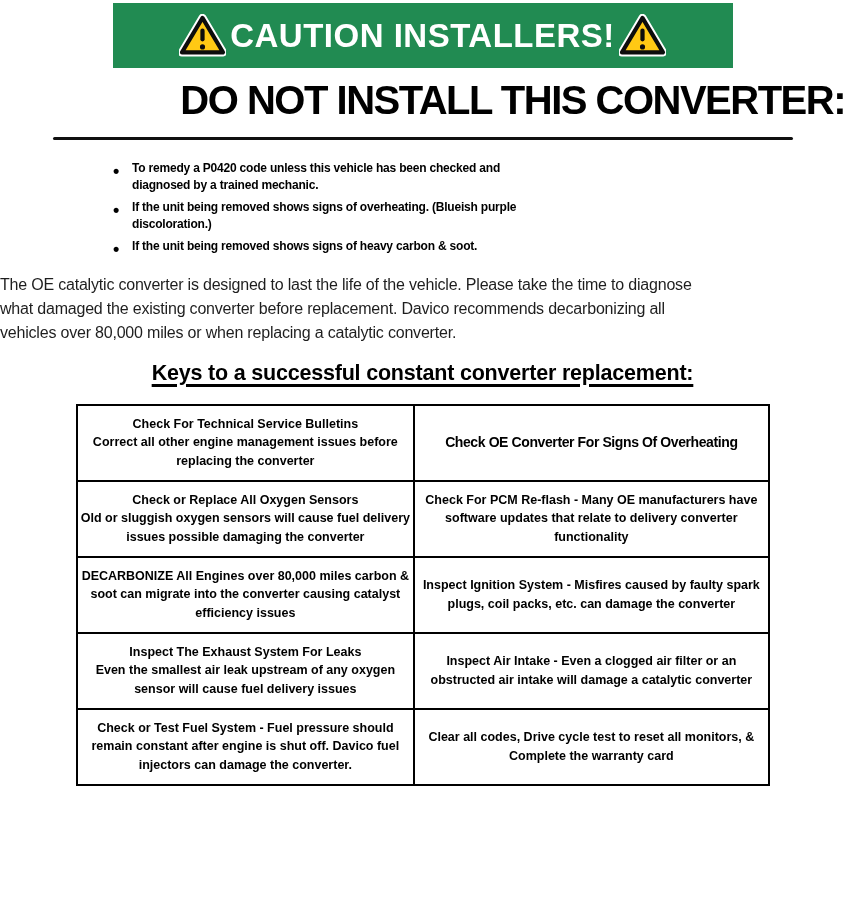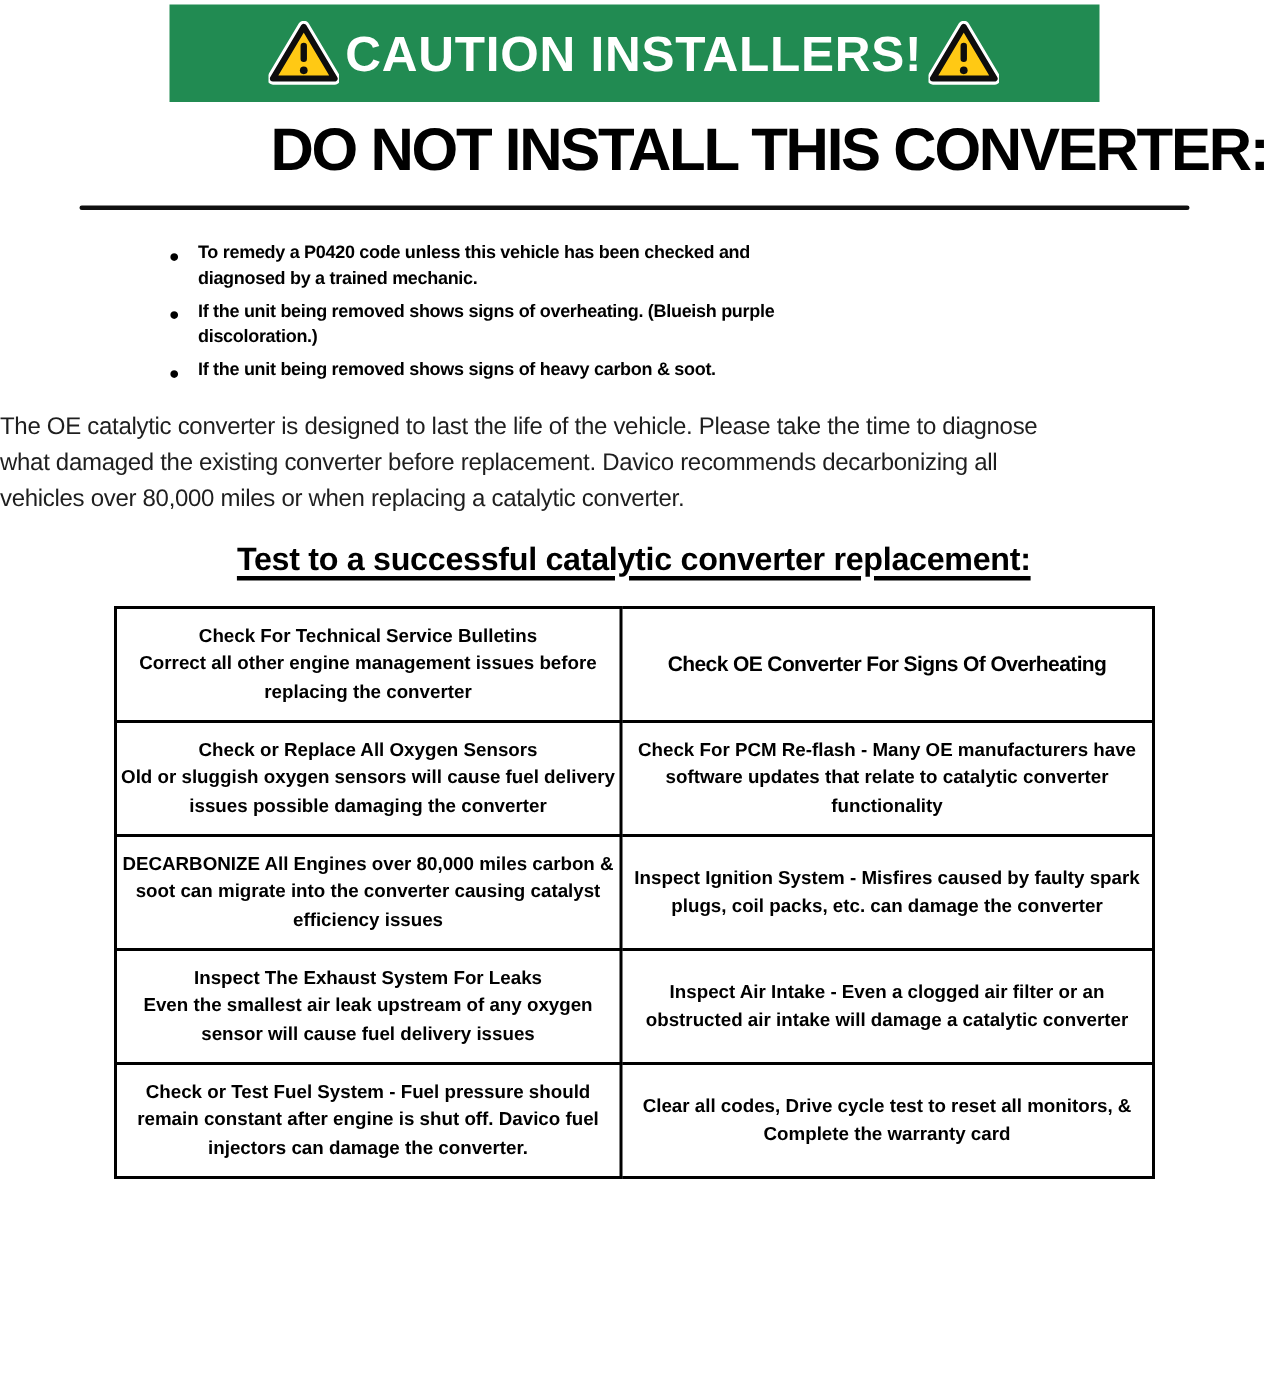--- a/index.html
+++ b/index.html
@@ -152,37 +152,37 @@
   </li>
   <li>
     <span class="bullet-text">If the unit being removed shows signs of heavy carbon &amp; soot.</span>
   </li>
 </ul>
 
 <p class="paragraph">The OE catalytic converter is designed to last the life of the vehicle. Please take the time to diagnose
 what damaged the existing converter before replacement. Davico recommends decarbonizing all
 vehicles over 80,000 miles or when replacing a catalytic converter.</p>
 
-<h2 class="keys-heading">Test to a successful catalytic converter replacement:</h2>
+<h2 class="keys-heading">Keys to a successful constant converter replacement:</h2>
 
 <table class="checklist">
   <colgroup>
     <col style="width:48.8%">
     <col style="width:51.2%">
   </colgroup>
   <tbody>
     <tr>
       <td>Check For Technical Service Bulletins
 Correct all other engine management issues before replacing the converter</td>
       <td class="big">Check OE Converter For Signs Of Overheating</td>
     </tr>
     <tr>
       <td>Check or Replace All Oxygen Sensors
 Old or sluggish oxygen sensors will cause fuel delivery issues possible damaging the converter</td>
-      <td>Check For PCM Re-flash - Many OE manufacturers have software updates that relate to catalytic converter functionality</td>
+      <td>Check For PCM Re-flash - Many OE manufacturers have software updates that relate to delivery converter functionality</td>
     </tr>
     <tr>
       <td>DECARBONIZE All Engines over 80,000 miles carbon &amp; soot can migrate into the converter causing catalyst efficiency issues</td>
       <td>Inspect Ignition System - Misfires caused by faulty spark plugs, coil packs, etc. can damage the converter</td>
     </tr>
     <tr>
       <td>Inspect The Exhaust System For Leaks
 Even the smallest air leak upstream of any oxygen sensor will cause fuel delivery issues</td>
       <td>Inspect Air Intake - Even a clogged air filter or an obstructed air intake will damage a catalytic converter</td>
     </tr>

